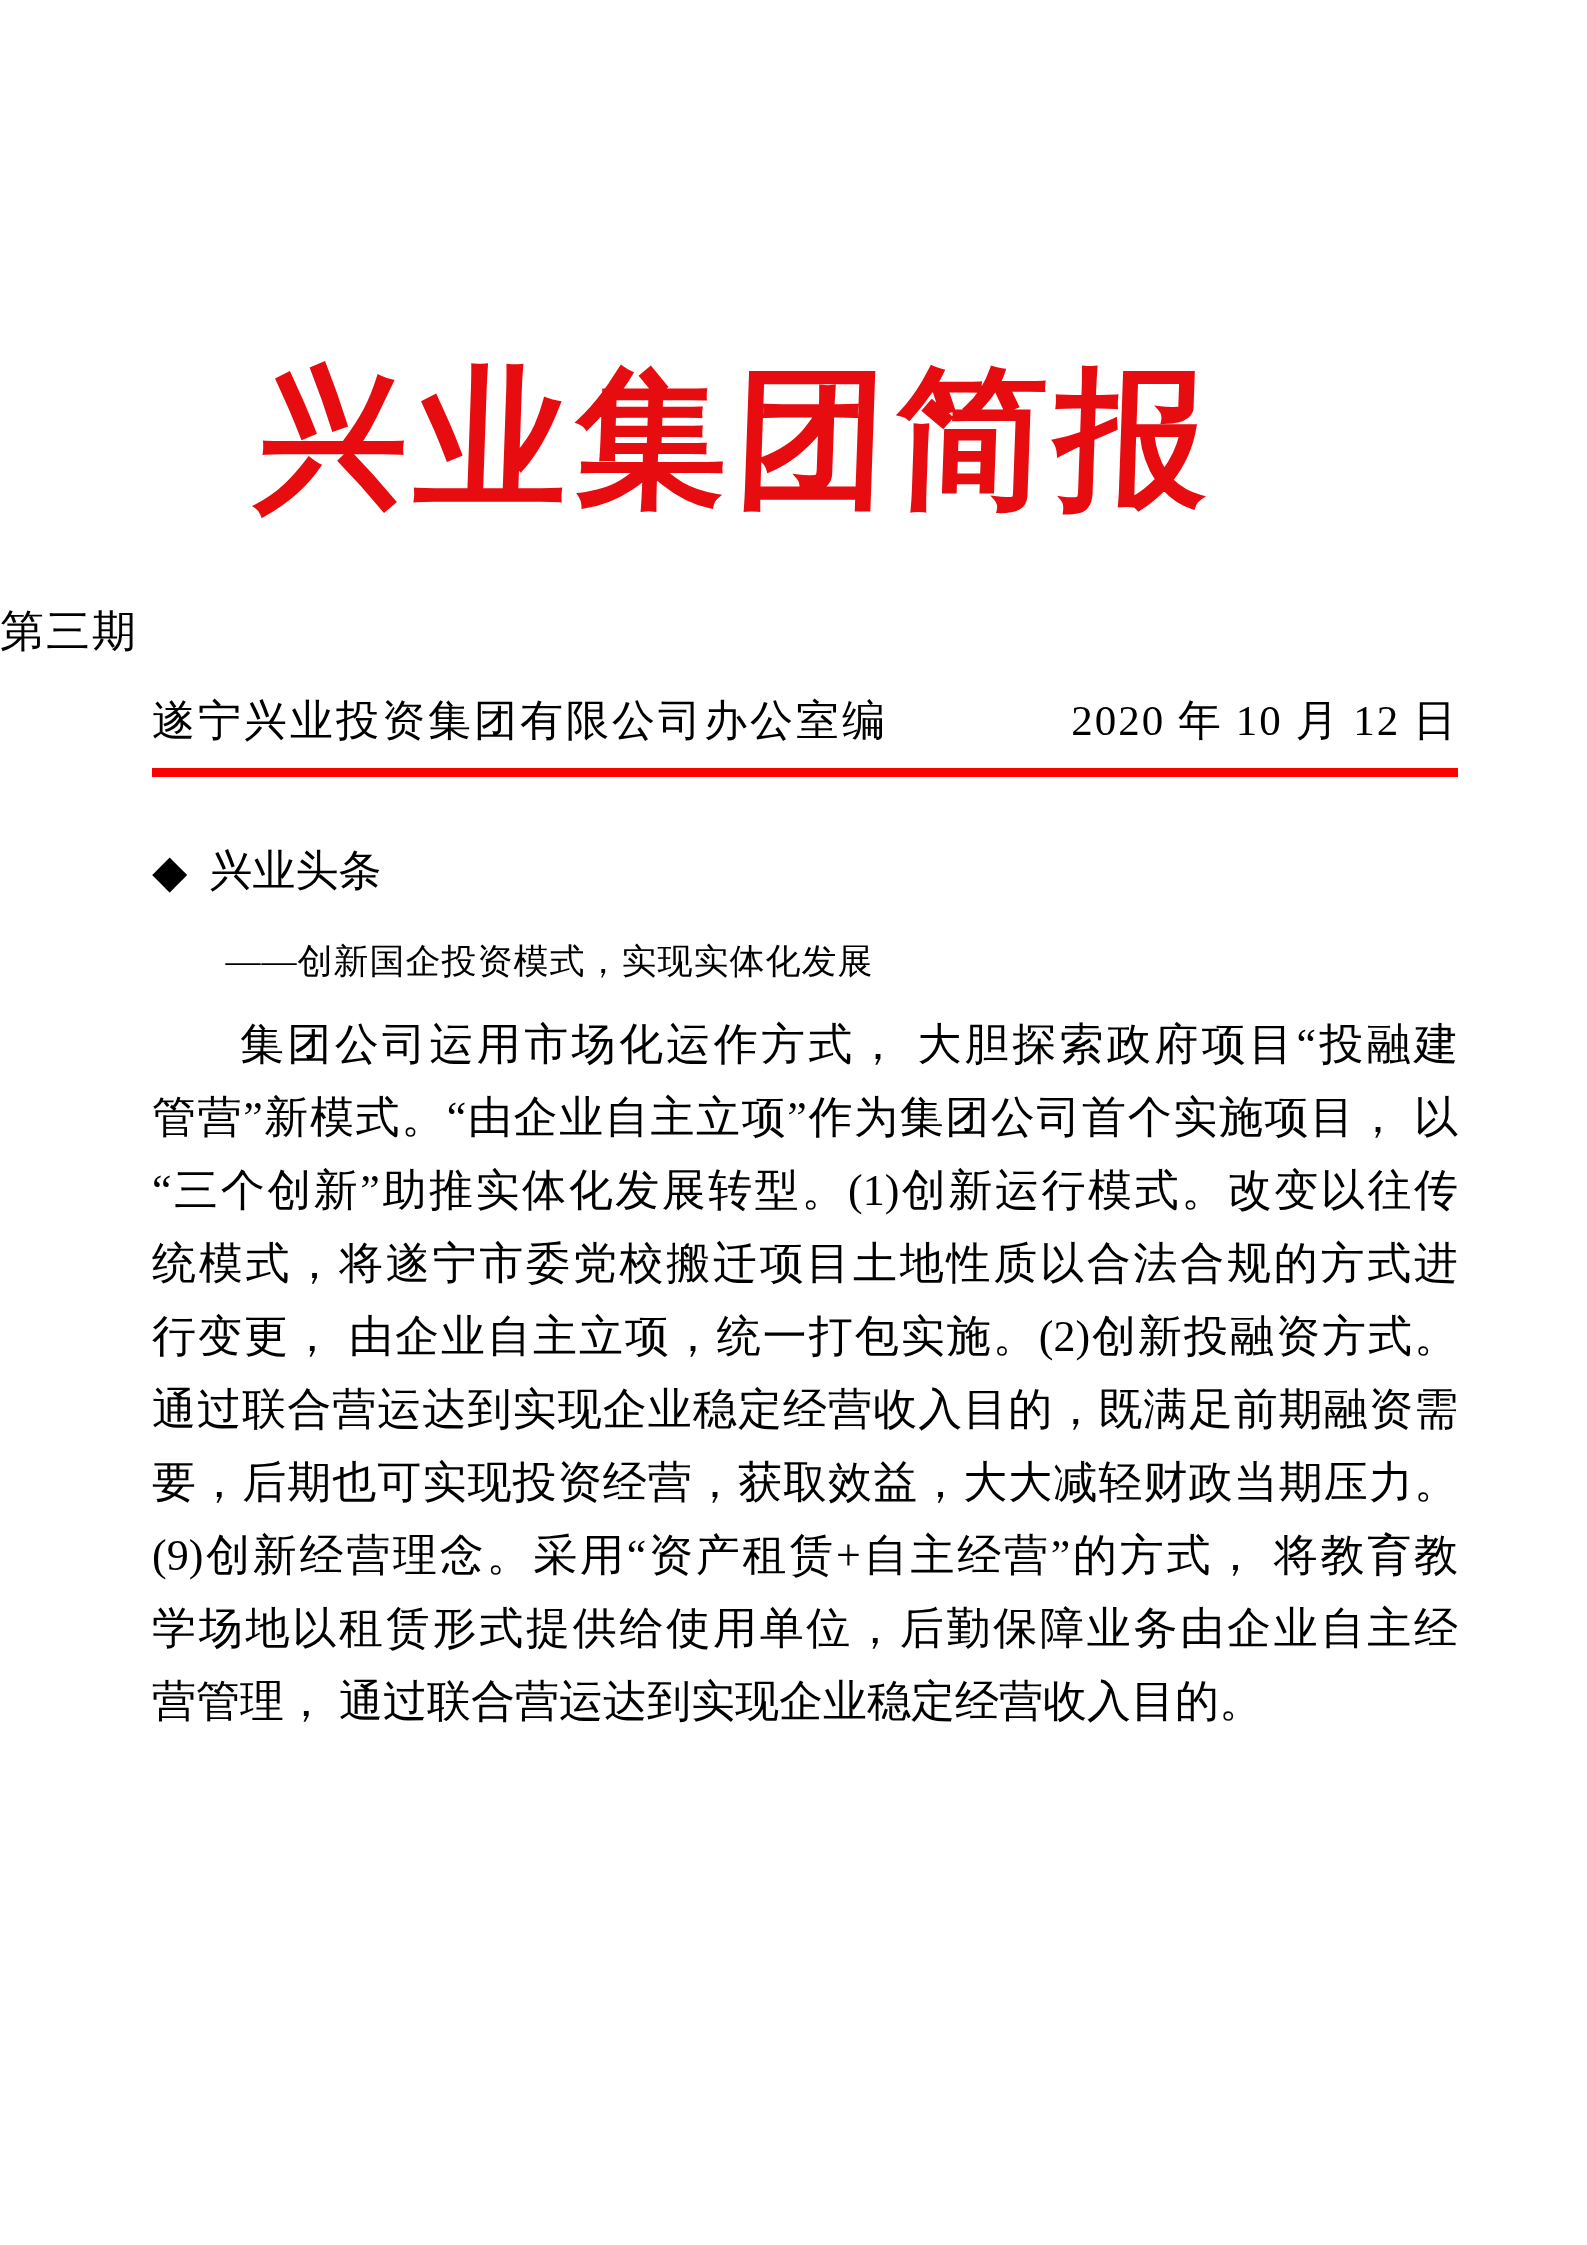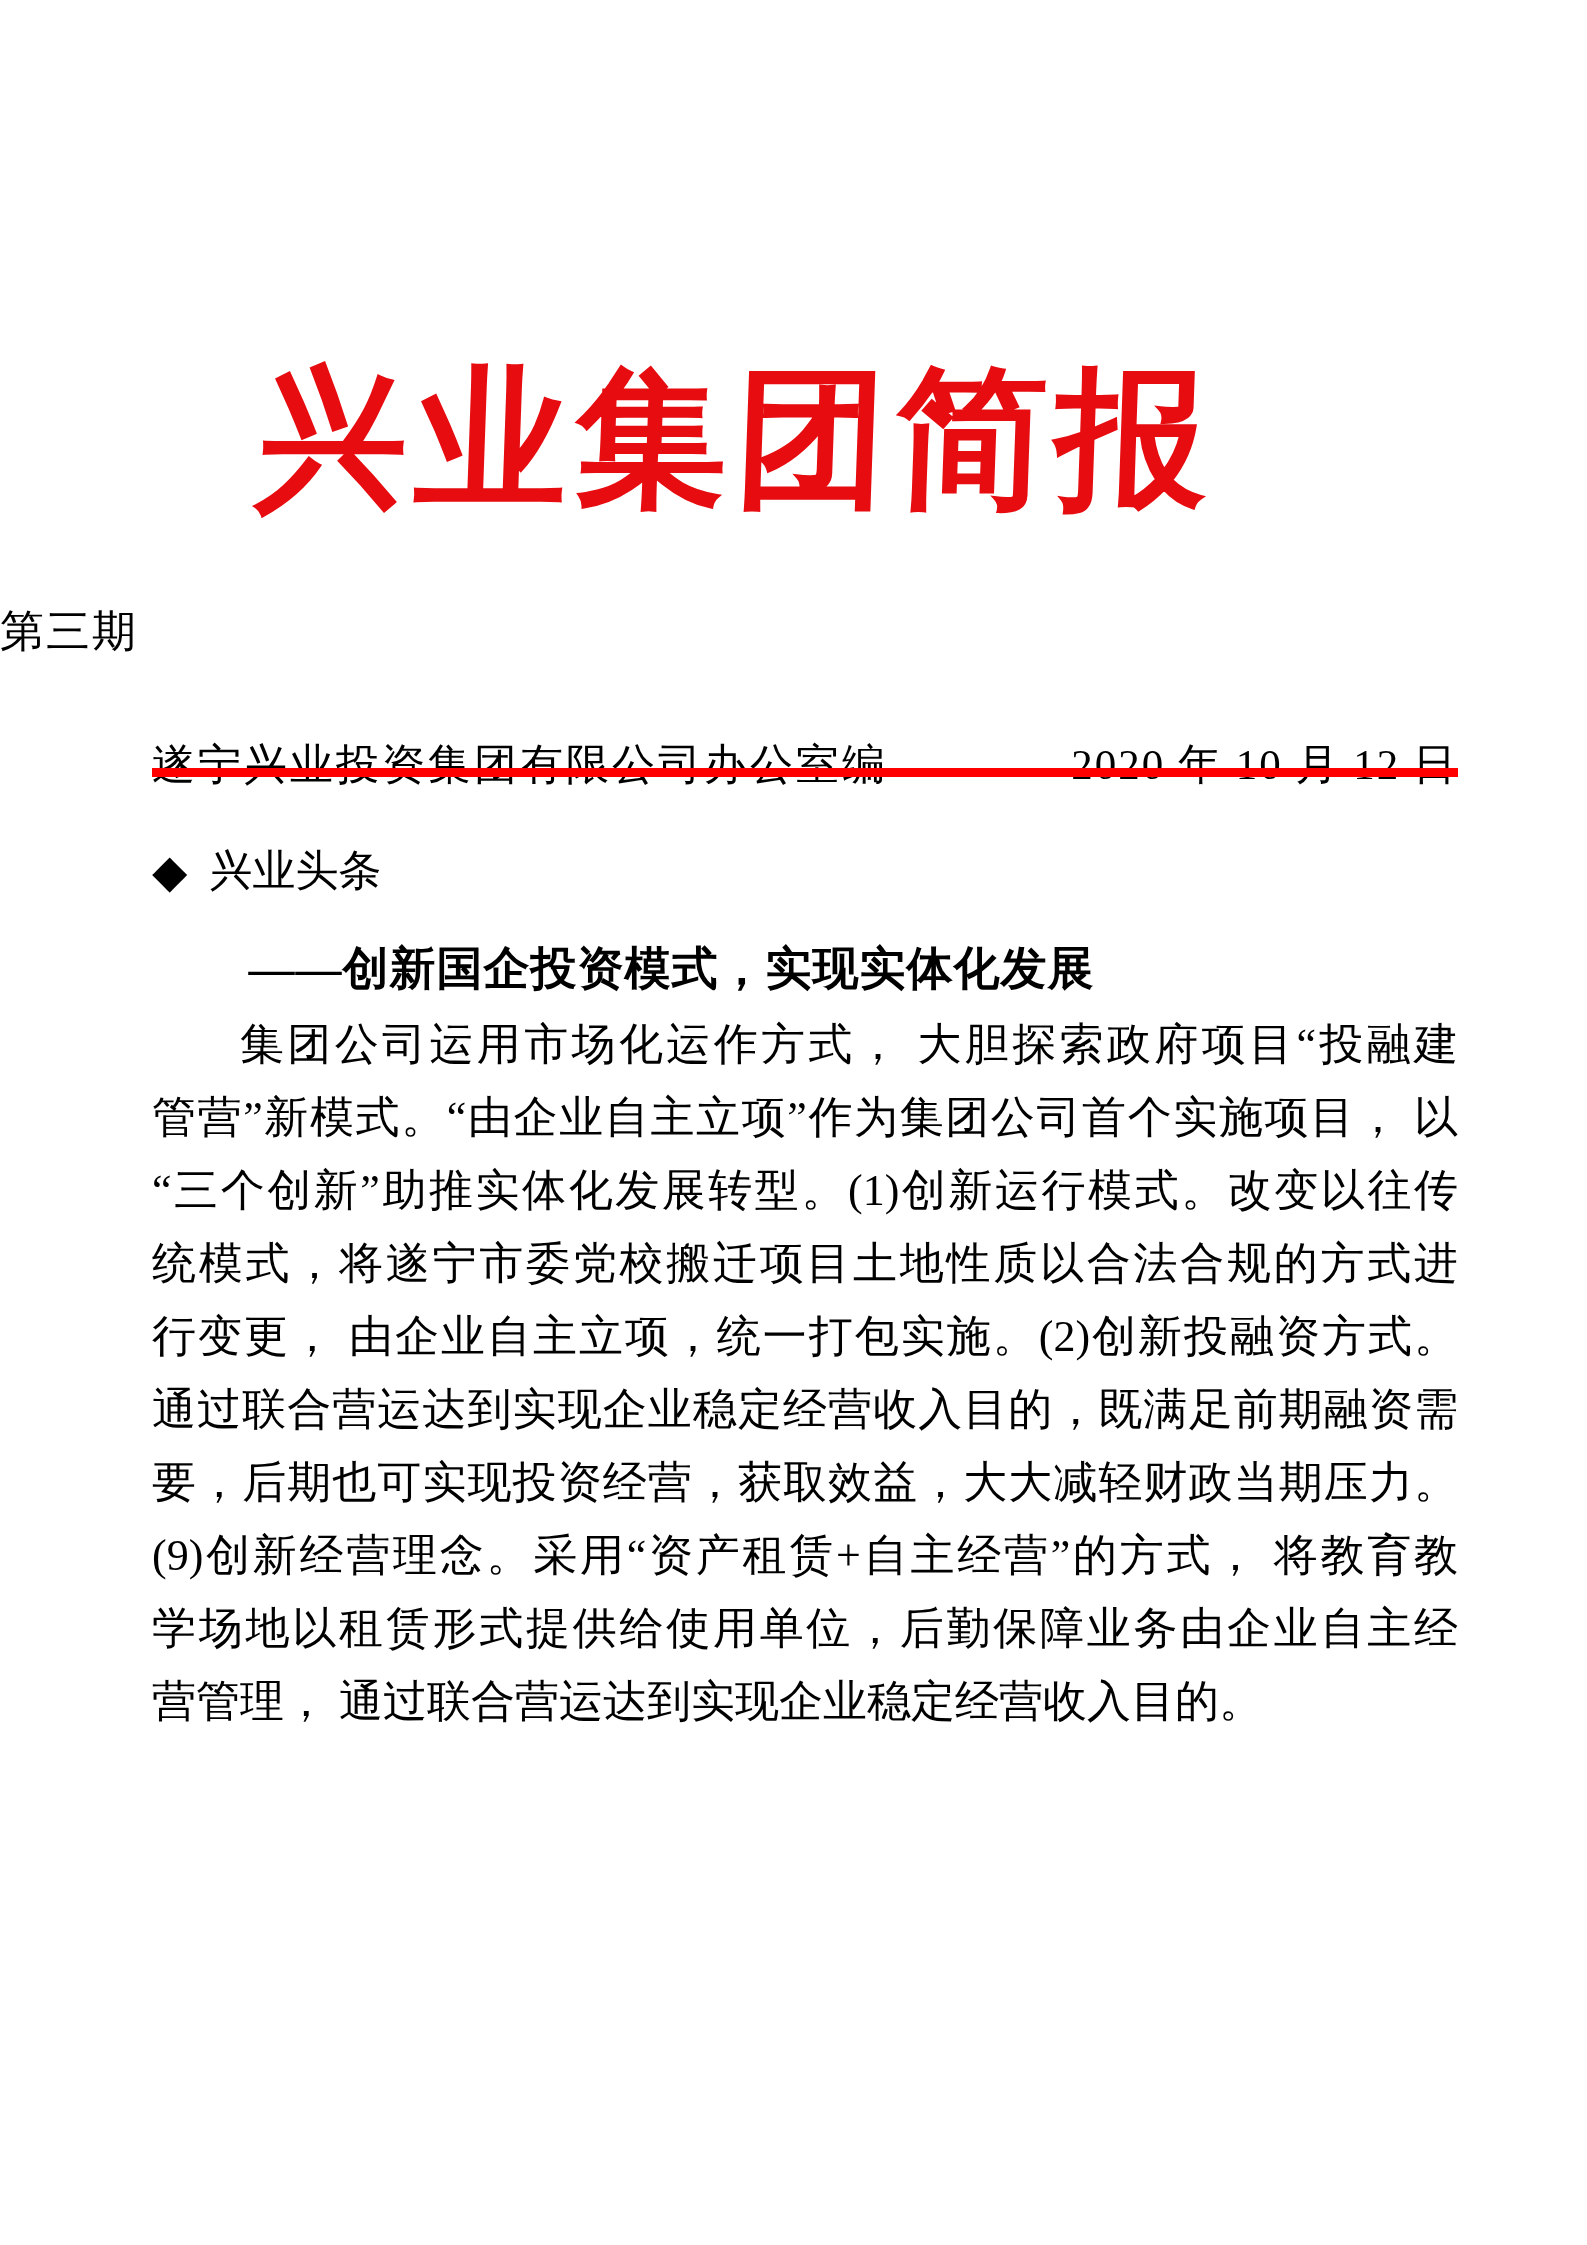--- a/index.html
+++ b/index.html
@@ -47,21 +47,20 @@
     top: 692px;
     left: 152px;
     width: 1306px;
     display: flex;
     justify-content: space-between;
     align-items: baseline;
     font-size: 43px;
   }
   .pub-line .publisher {
     letter-spacing: 3px;
-    margin-top: 44px;
   }
   .pub-line .pub-date {
     letter-spacing: 2px;
   }
   .red-rule {
     position: absolute;
     top: 768px;
     left: 152px;
     width: 1306px;
     height: 9px;
@@ -80,22 +79,22 @@
   .section-head .diamond {
     font-size: 46px;
     line-height: 1;
   }
   .headline-subtitle {
     position: absolute;
     top: 938px;
     left: 152px;
     width: 1306px;
     text-indent: 2.1em;
-    font-size: 46px;
-    font-weight: 700;
+    font-size: 35px;
+    font-weight: 400;
     letter-spacing: 1px;
     font-family: "Liberation Serif", "DejaVu Serif", serif;
     white-space: nowrap;
   }
   .body-block {
     position: absolute;
     top: 1008px;
     left: 152px;
     width: 1306px;
     font-size: 44px;

